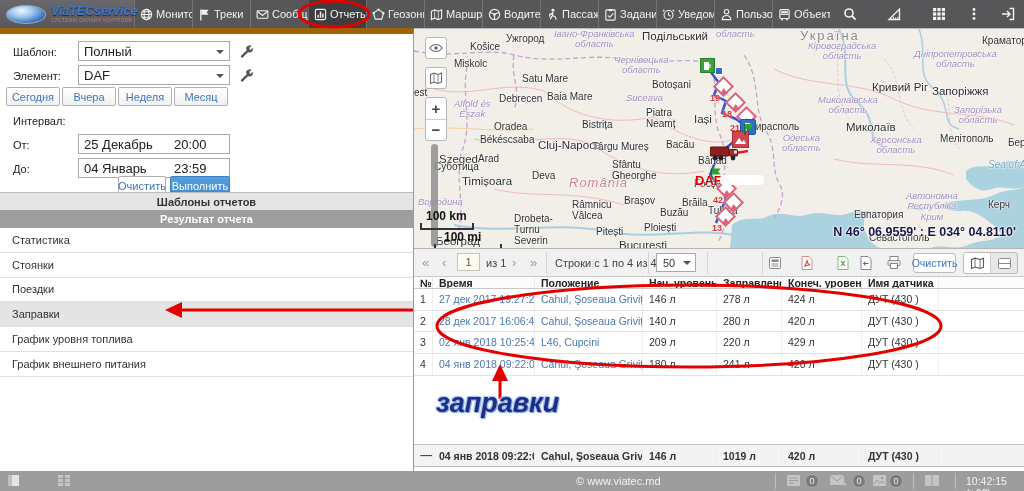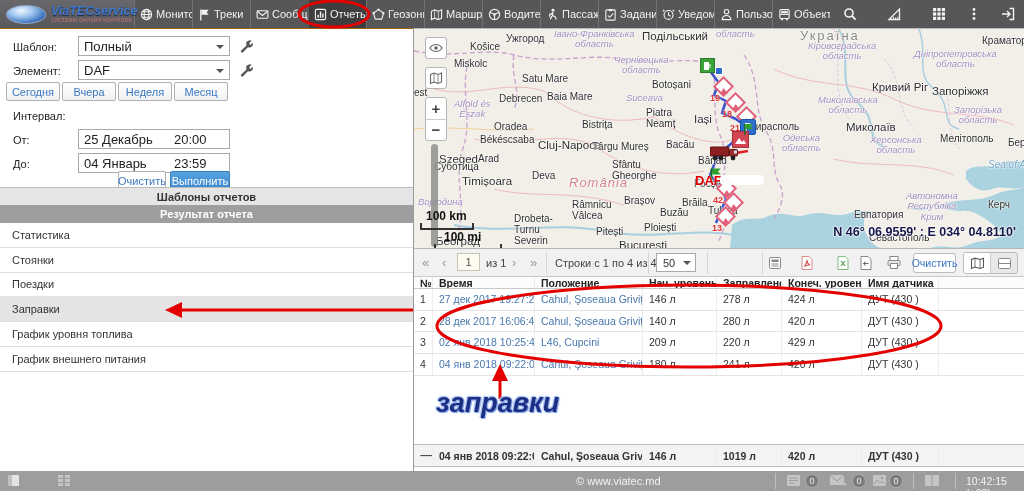--- a/index.html
+++ b/index.html
@@ -10,21 +10,21 @@
 .logo{width:134px;display:flex;align-items:center;gap:5px;padding-left:6px;background:linear-gradient(#68686c,#58585b)}
 .logo-ell{width:40px;height:19px;border-radius:50%;background:radial-gradient(ellipse at 38% 28%,#eef6ff 0%,#9fc6ef 35%,#2d66b5 78%,#1b4281 100%);border:1px solid #8fa6c0;flex:0 0 auto}
 .logo-txt{display:flex;flex-direction:column;line-height:1}
 .logo-name{font-size:12.5px;font-weight:bold;font-style:italic;color:#3f79cf;text-shadow:0 1px 1px #223}
 .logo-sub{font-size:4.5px;color:#c77;letter-spacing:.5px;margin-top:1px}
 .nav-item{width:58px;display:flex;align-items:center;gap:3px;padding-left:5px;color:#f2f2f2;border-left:1px solid rgba(255,255,255,.16);overflow:hidden;white-space:nowrap;cursor:pointer}
 .nav-item svg{flex:0 0 auto}
 .nav-item.active{background:#3e3e41}
 .nav-ib{display:flex;align-items:center;justify-content:center;color:#f2f2f2;cursor:pointer}
 
-.panel{position:absolute;left:0;top:28px;width:414px;height:443px;background:#fff;border-right:1px solid #9a9a9a;border-top:1px solid #a16207}
+.panel{position:absolute;left:0;top:28px;width:414px;height:443px;background:#fff;border-right:1px solid #9a9a9a;border-top:6px solid #a16207}
 .flabel{position:absolute;left:13px;font-size:11px;color:#222}
 .sel,.inp{position:absolute;left:78px;width:152px;height:20px;border:1px solid #a9a9ad;background:#fff;display:flex;align-items:center;padding:0 16px 0 5px;font-size:13px;color:#222}
 .sel::after{content:"";position:absolute;right:5px;top:8px;border:4px solid transparent;border-top-color:#555}
 .wrench{position:absolute;left:240px;width:14px;height:14px}
 .pbtn{position:absolute;top:53px;height:19px;width:54px;border:1px solid #b0b0b0;border-radius:2px;background:linear-gradient(#fff,#f1f1f1);color:#3a78c2;display:flex;align-items:center;justify-content:center;cursor:pointer}
 .btn-clear{position:absolute;left:118px;top:142px;width:48px;height:19px;border:1px solid #b0b0b0;border-radius:2px;background:#fff;color:#3a78c2;display:flex;align-items:center;justify-content:center;cursor:pointer}
 .btn-run{position:absolute;left:170px;top:142px;width:60px;height:19px;border:1px solid #3b82c4;border-radius:2px;background:linear-gradient(#55a0de,#3f8bd0);color:#fff;display:flex;align-items:center;justify-content:center;cursor:pointer}
 .secbar1{position:absolute;left:0;top:158px;width:413px;height:18px;background:#e5e5e5;border-top:1px solid #bbb;color:#333;font-weight:bold;display:flex;align-items:center;justify-content:center}
 .secbar2{position:absolute;left:0;top:176px;width:413px;height:18px;background:#9e9e9e;color:#fff;font-weight:bold;display:flex;align-items:center;justify-content:center}
 .rlist{position:absolute;left:0;top:194px;width:413px}

